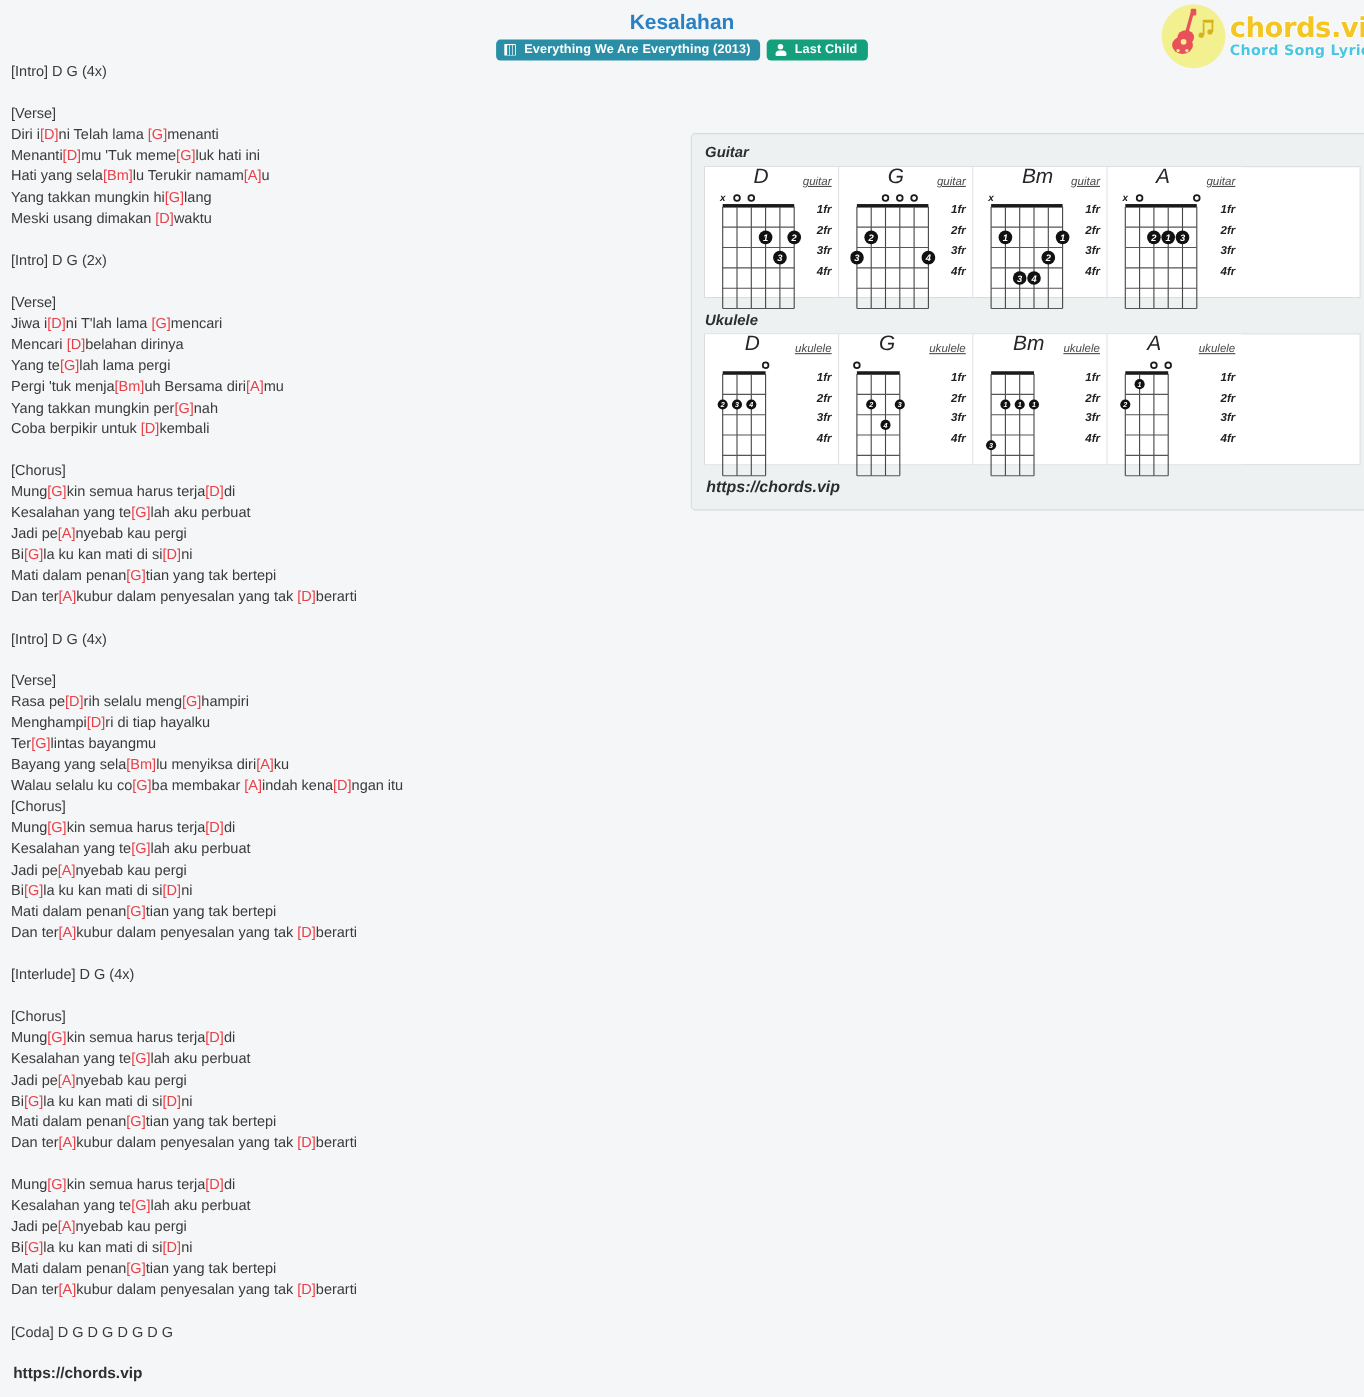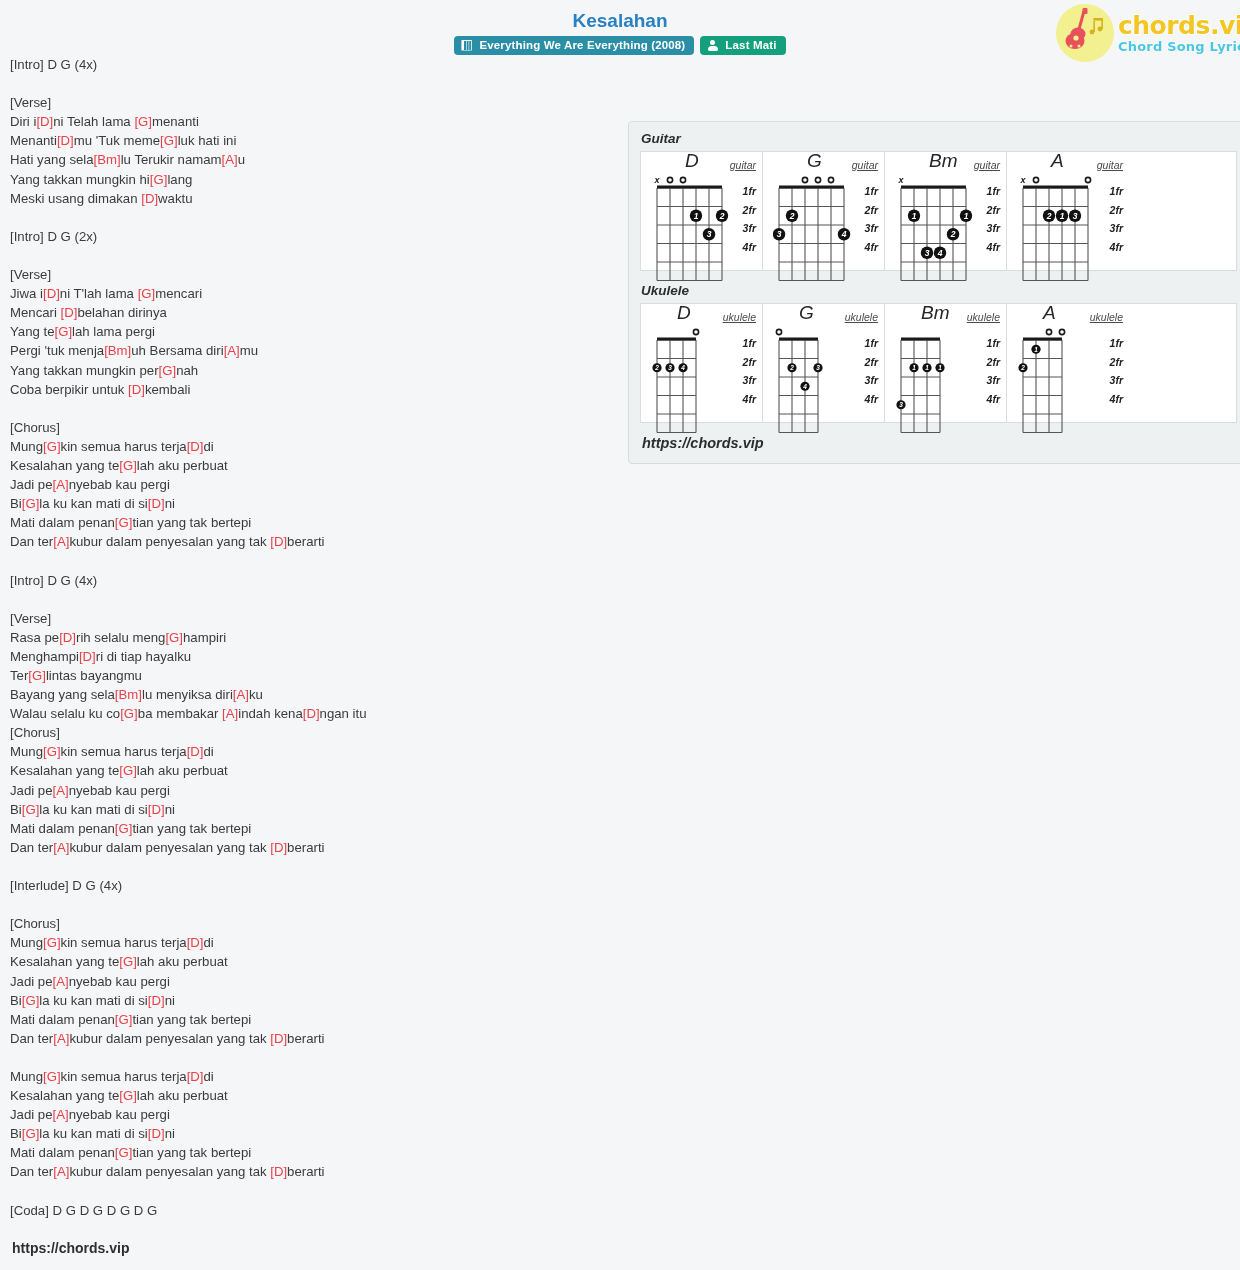--- a/index.html
+++ b/index.html
@@ -195,25 +195,25 @@
   }
 </style>
 </head>
 <body>
 
 <div class="header">
   <h1 class="song-title">Kesalahan</h1>
   <div class="badges">
     <span class="badge badge-album">
       <span class="bi ico-book"></span>
-      <span>Everything We Are Everything (2008)</span>
+      <span>Everything We Are Everything (2013)</span>
     </span>
     <span class="badge badge-artist">
       <span class="bi ico-user"></span>
-      <span>Last Mati</span>
+      <span>Last Child</span>
     </span>
   </div>
 
   <div class="logo">
     <div class="logo-circle">
       <svg width="58" height="58" viewBox="0 0 58 58">
         <g transform="translate(2,1)">
           <line x1="26" y1="6" x2="20" y2="28" stroke="#e8515a" stroke-width="3"></line>
           <rect x="24.5" y="3" width="5" height="6" rx="1" fill="#e8515a"></rect>
           <ellipse cx="17" cy="36" rx="9.5" ry="8" fill="#e8515a"></ellipse>

